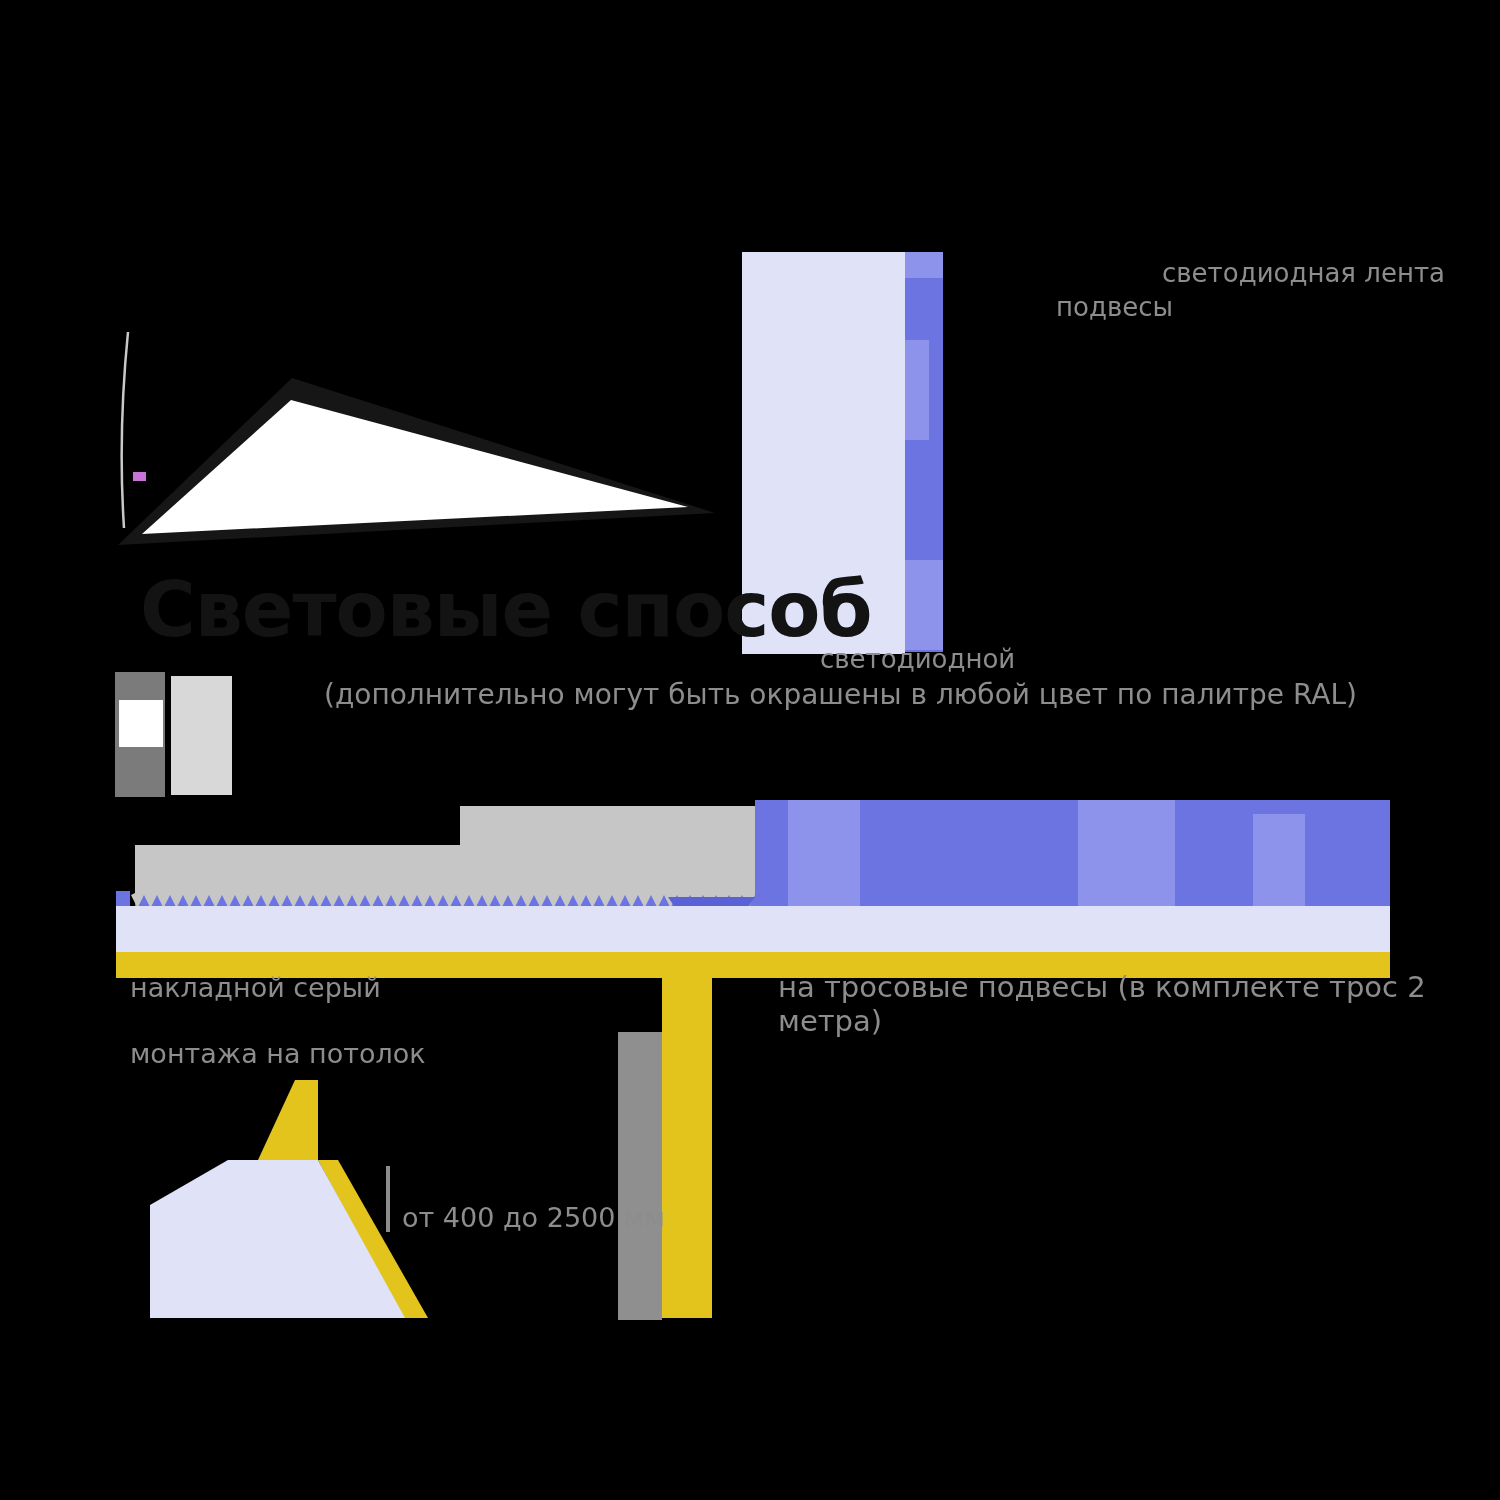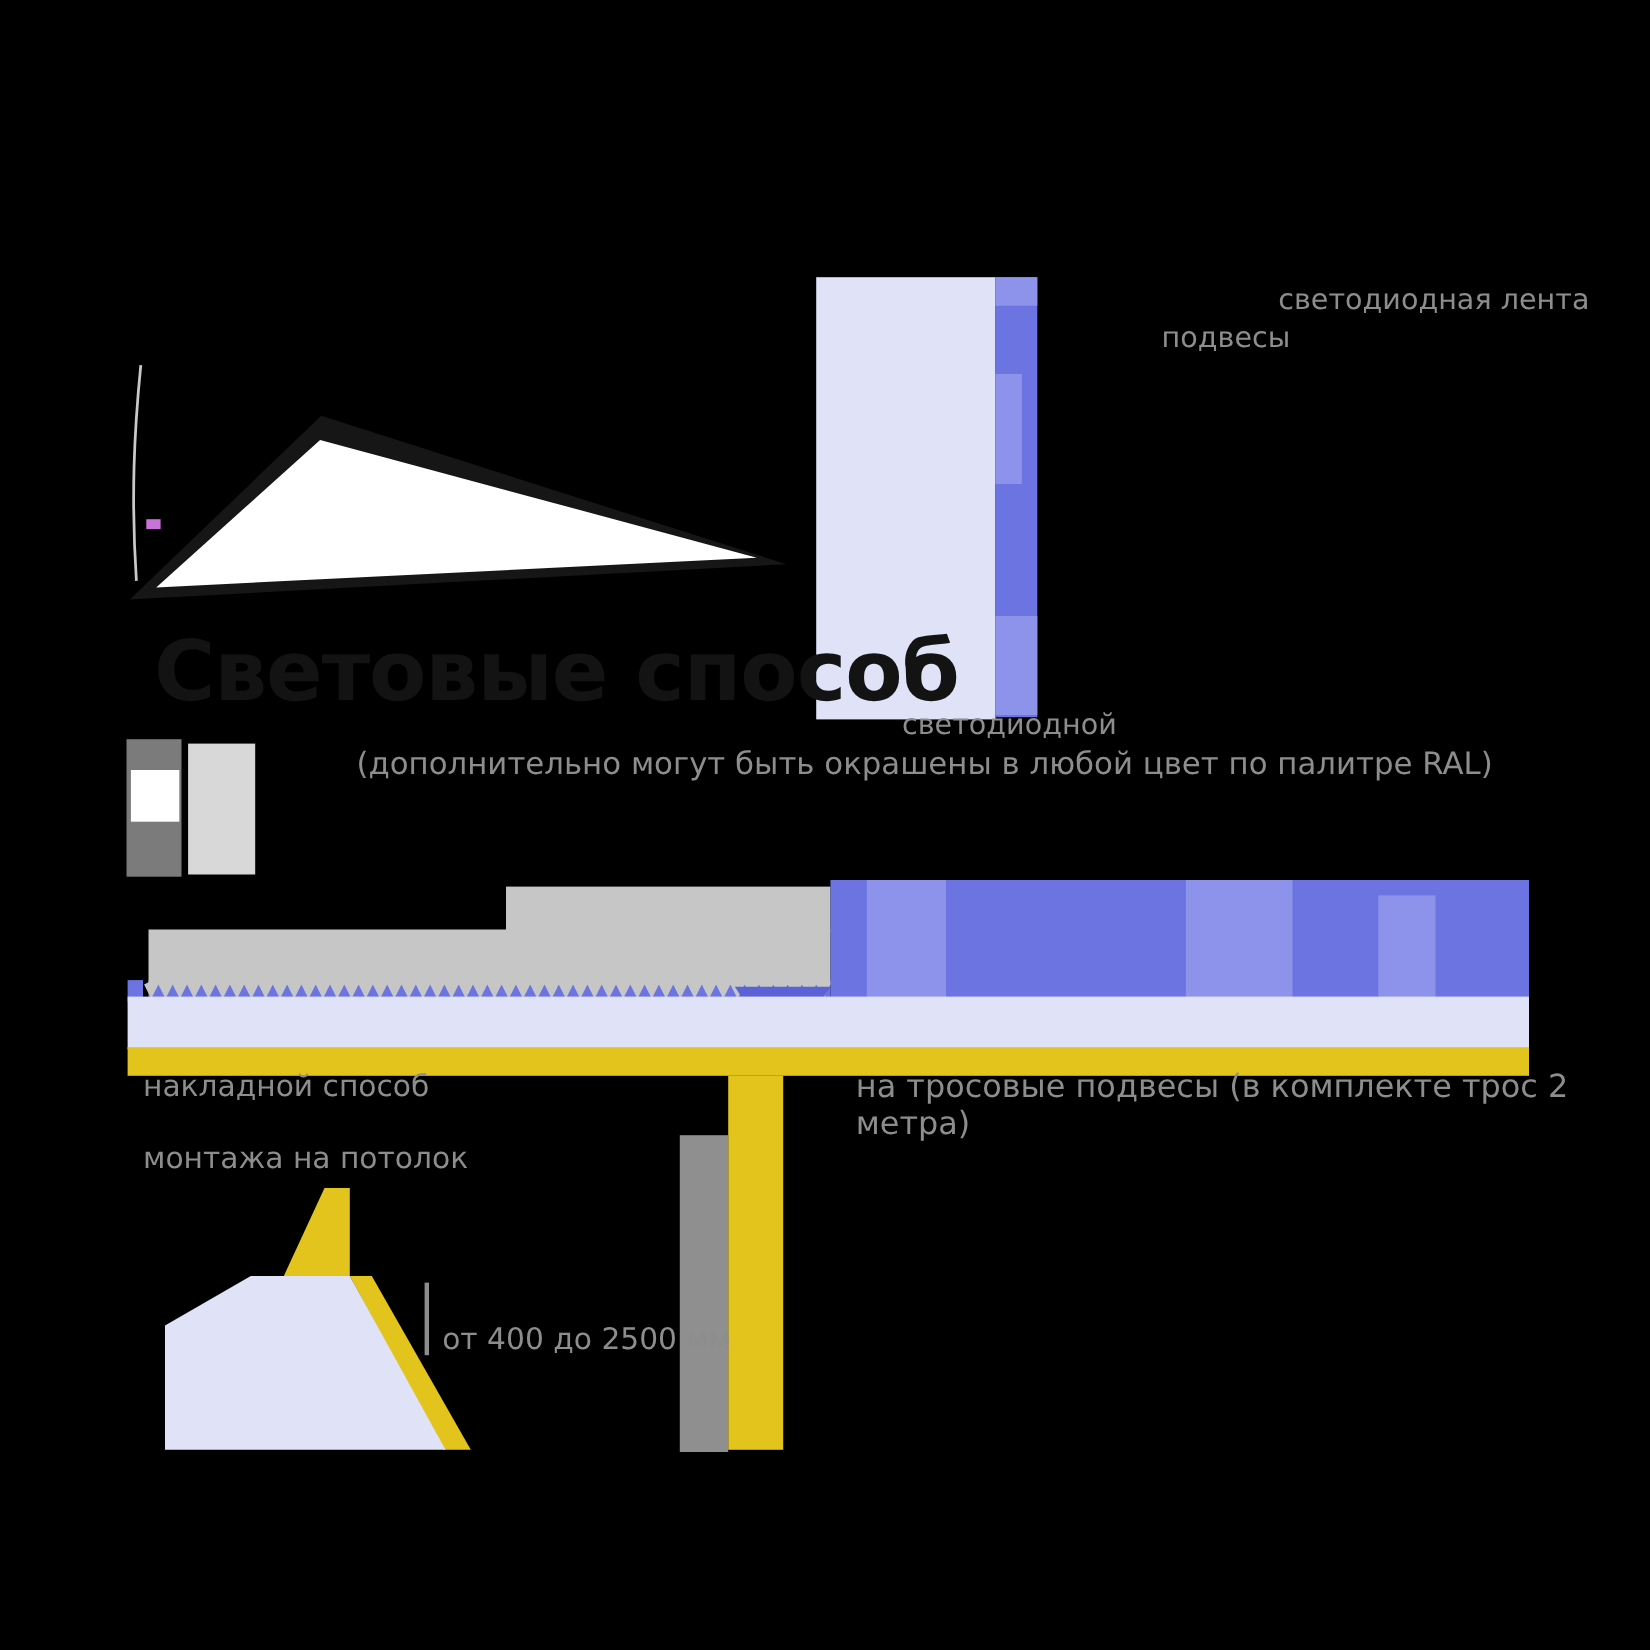--- a/index.html
+++ b/index.html
@@ -83,21 +83,21 @@
   <div class="txt gray ral-line">(дополнительно могут быть окрашены в любой цвет по палитре RAL)</div>
 
 
   <div class="txt gray cap-label">подвесы</div>
 
   <div class="txt gray strip-label">светодиодная лента</div>
 
   <div class="txt gray diffuser-label">светодиодной</div>
 
 
-  <div class="txt gray mount-left-1">накладной способ</div>
+  <div class="txt gray mount-left-1">накладной серый</div>
 
   <div class="txt gray mount-left-2">монтажа на потолок</div>
 
   <div class="txt gray mount-right-1">на тросовые подвесы (в комплекте трос 2 метра)</div>
 
 
   <div class="txt gray length-label">от 400 до 2500 мм</div>
 </div>
 
 </body></html>

